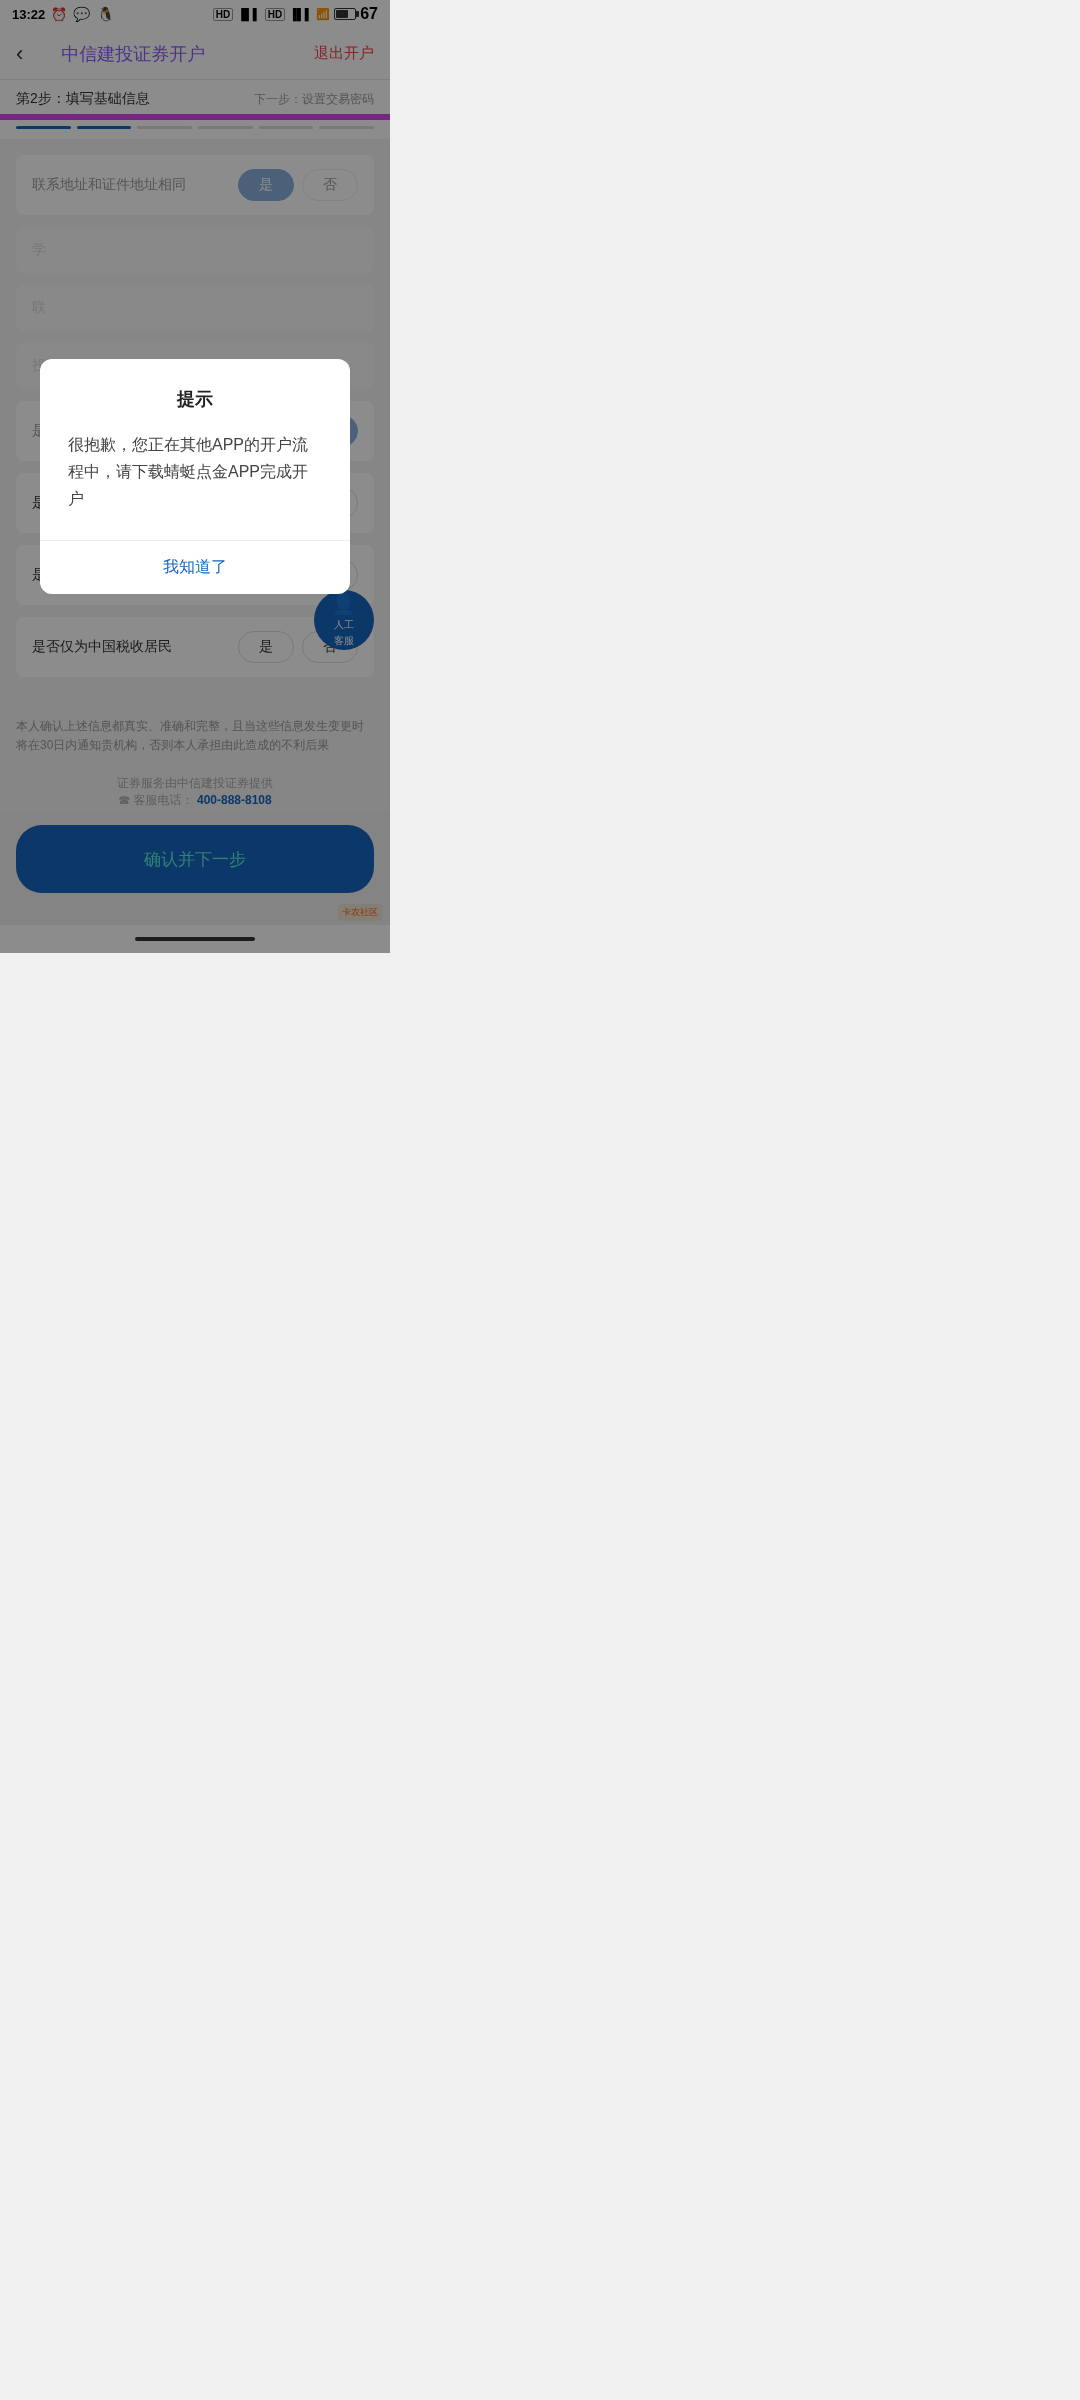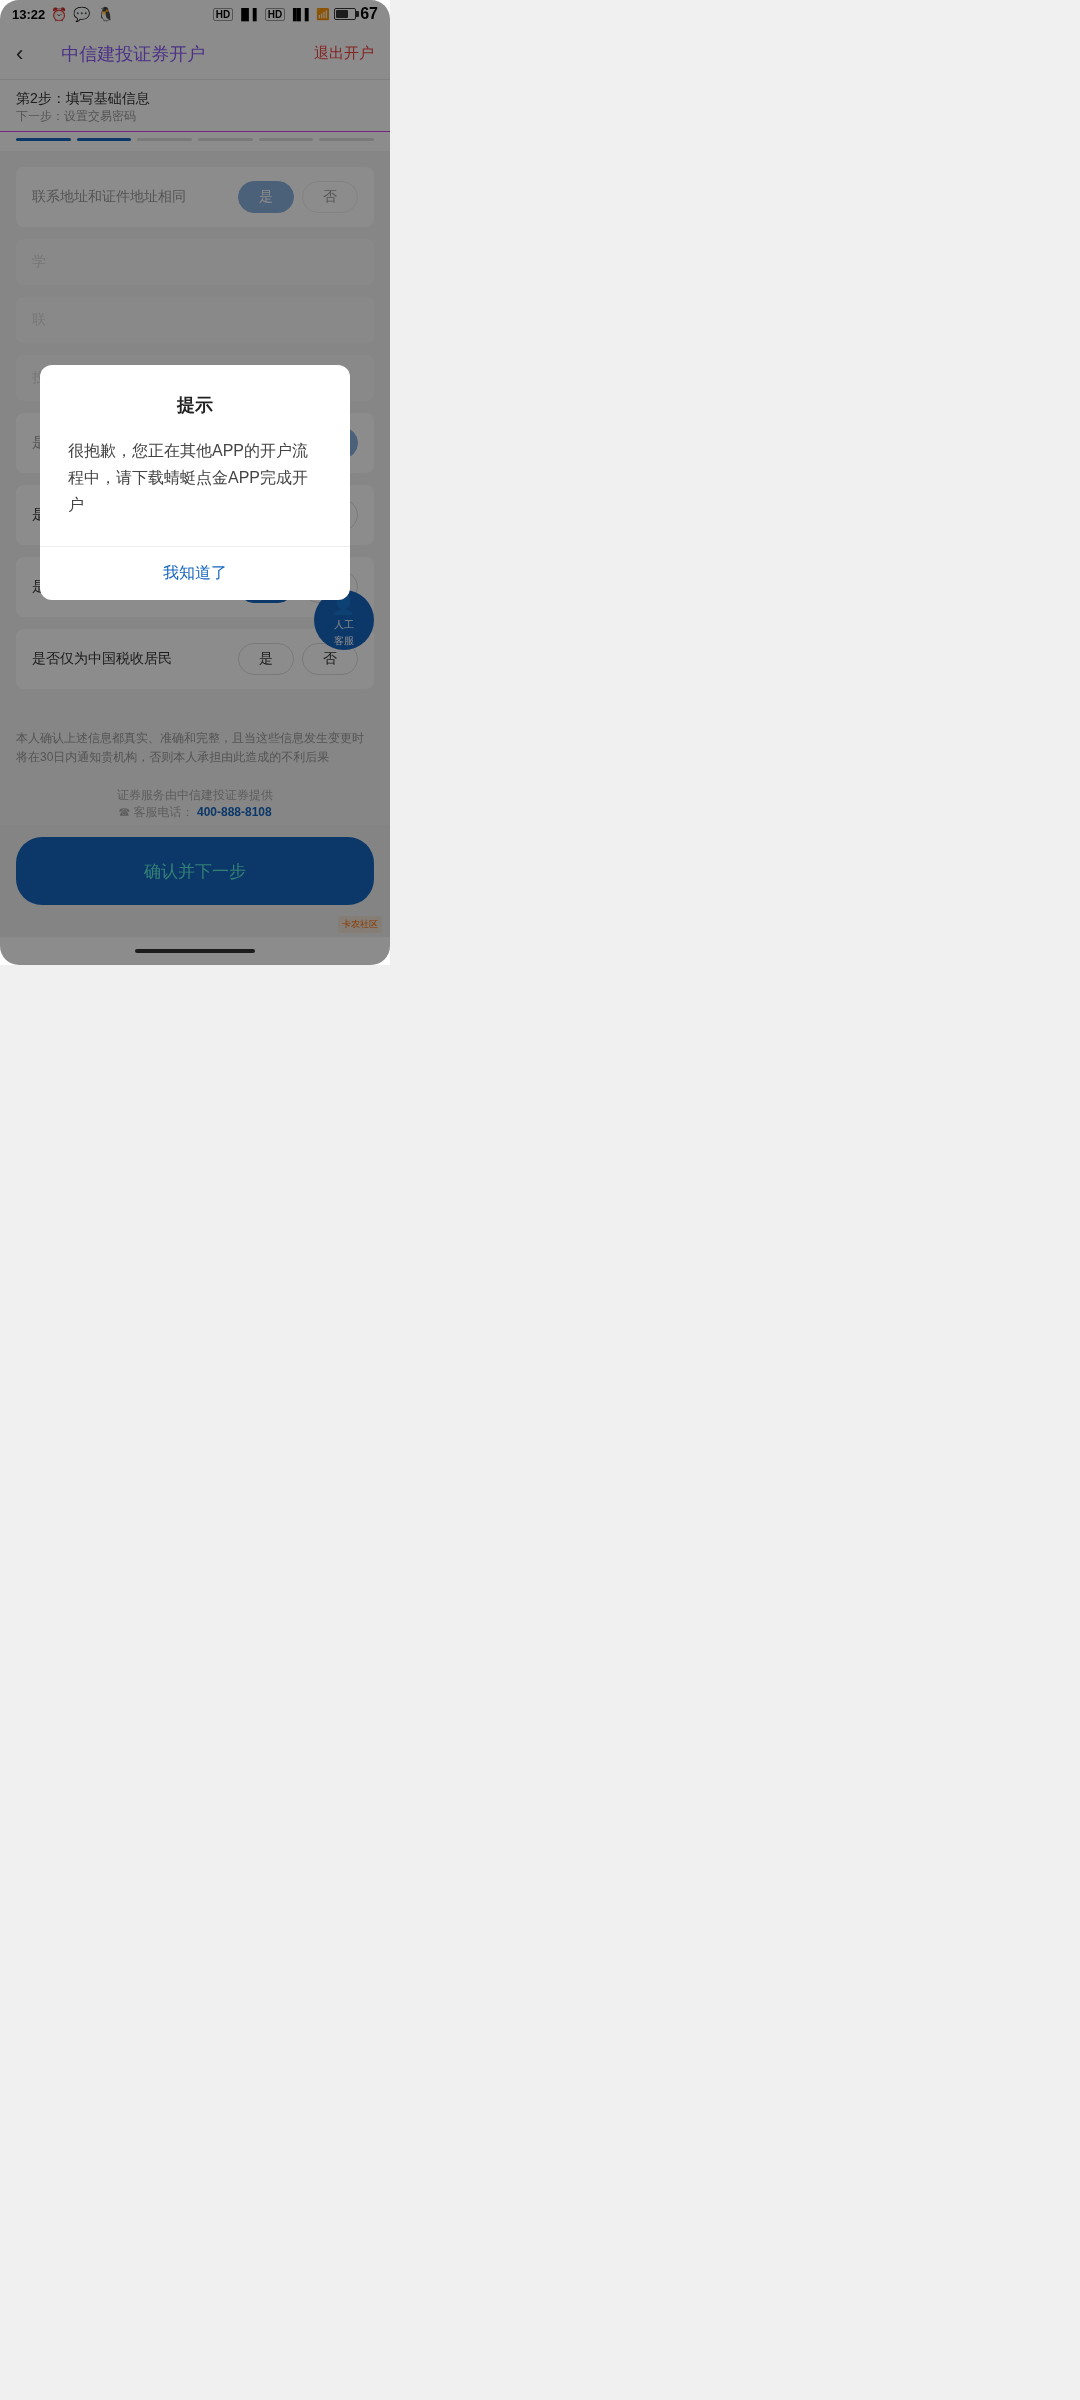--- a/index.html
+++ b/index.html
@@ -63,24 +63,23 @@
       font-size: 15px;
       color: #ef4444;
       cursor: pointer;
     }
 
     
     .step-bar {
       background: #fff;
       padding: 10px 16px 6px;
       display: flex;
-      align-items: flex-start;
+      align-items: flex-end;
       justify-content: space-between;
-      border-bottom: 1px solid #d946ef;
-      flex-direction: column;
+      border-bottom: 6px solid #d946ef;
     }
     .step-current {
       font-size: 14px;
       color: #333;
       font-weight: 500;
     }
     .step-next {
       font-size: 12px;
       color: #999;
     }
@@ -234,21 +233,20 @@
 
     
     .modal-overlay {
       position: absolute;
       top: 0; left: 0; right: 0; bottom: 0;
       background: rgba(0,0,0,0.45);
       display: flex;
       align-items: center;
       justify-content: center;
       z-index: 100;
-      border-radius: 19px;
     }
     .modal-box {
       background: #fff;
       border-radius: 12px;
       width: 310px;
       overflow: hidden;
     }
     .modal-title {
       font-size: 18px;
       font-weight: 600;

